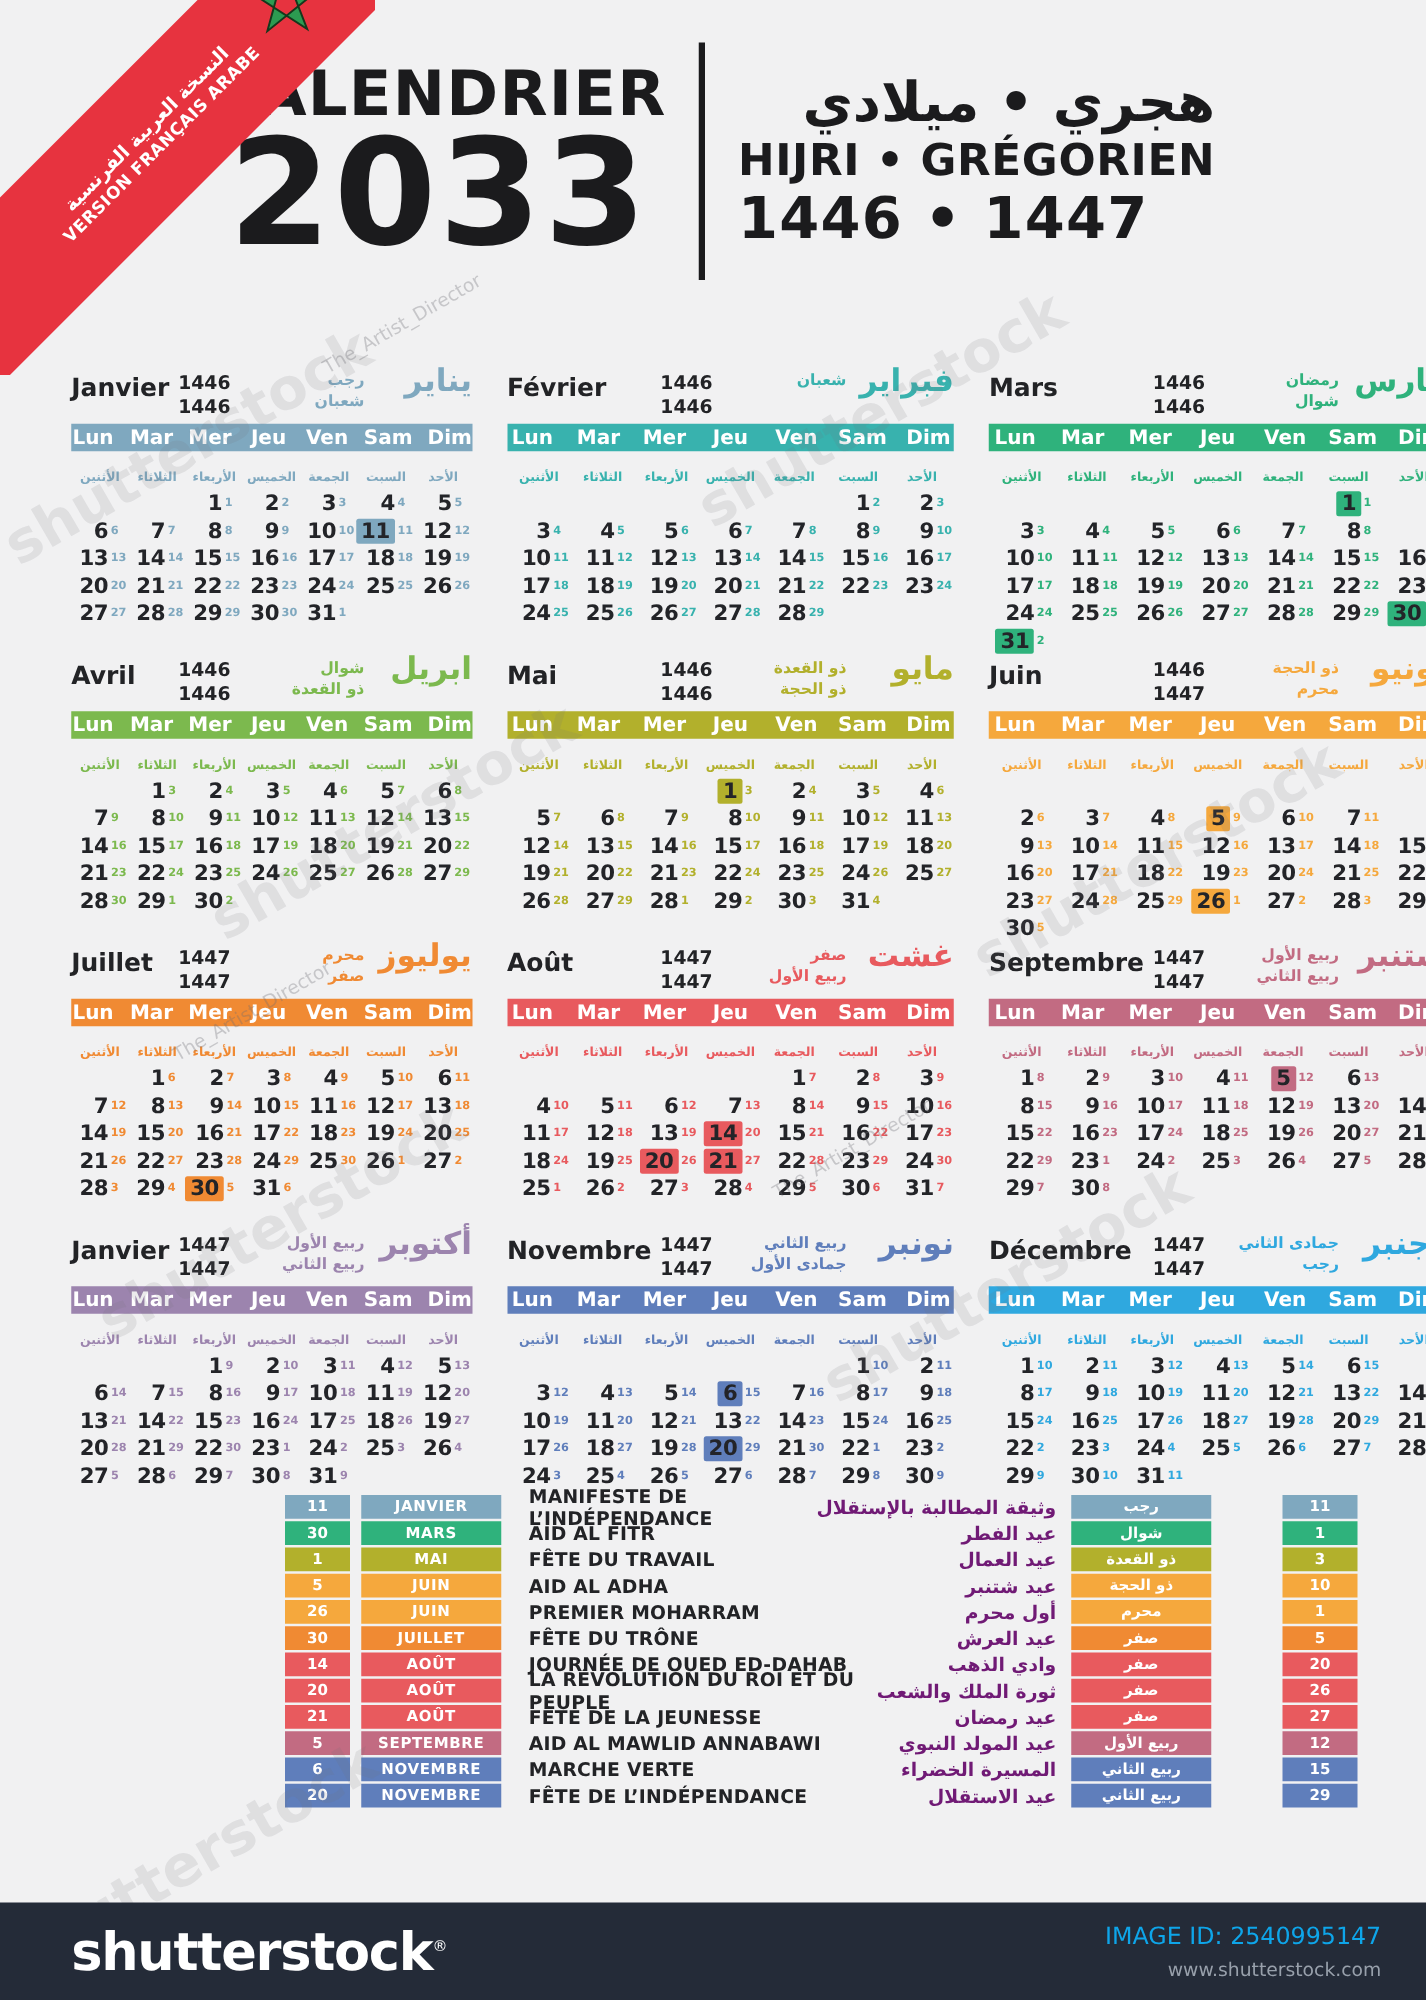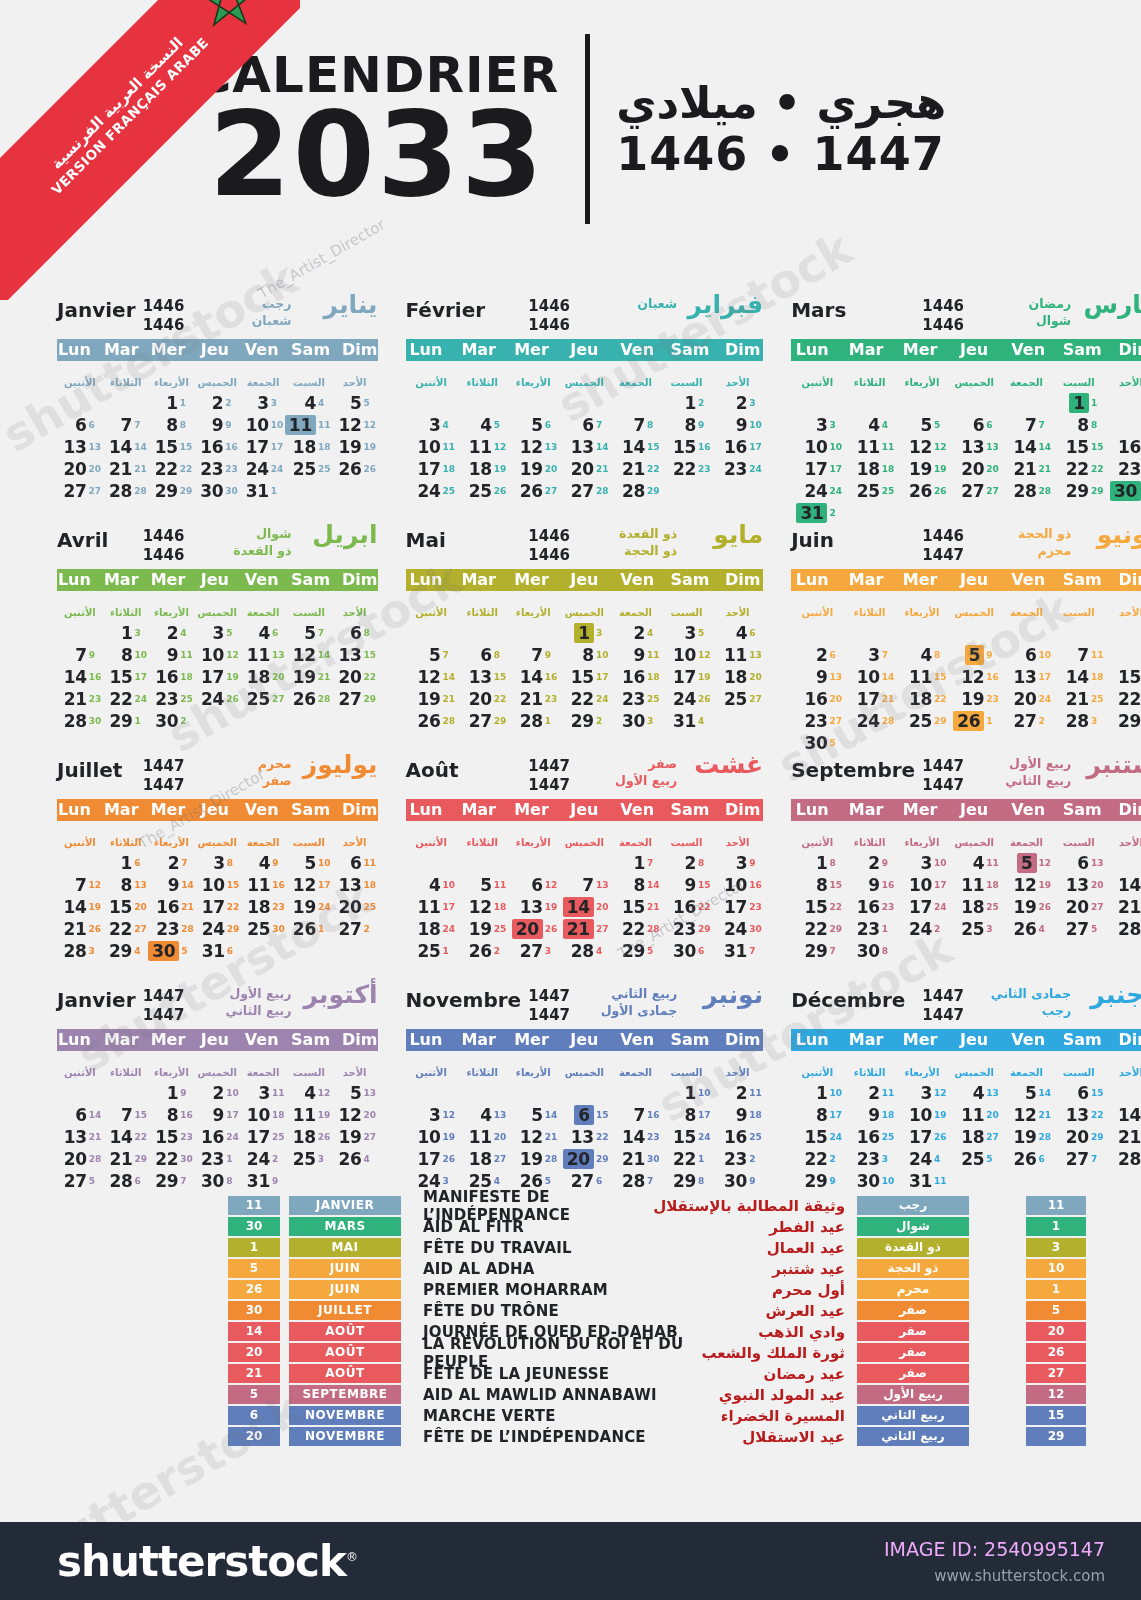--- a/index.html
+++ b/index.html
@@ -46,34 +46,34 @@
   .g.hl{background:var(--mc);padding:0 4px;border-radius:2px;}
   .h{font-size:9px;font-weight:700;color:var(--mc);line-height:10px;}
 
   
   .legend{position:absolute;top:1196px;left:228px;width:858px;}
   .lrow{display:flex;align-items:center;height:19px;margin-bottom:2px;}
   .chip{color:#fff;font-weight:700;font-size:12px;text-align:center;line-height:19px;height:19px;}
   .c-day{width:52px;margin-right:9px;}
   .c-month{width:112px;margin-right:22px;letter-spacing:.5px;}
   .l-fr{flex:1;font-size:15px;font-weight:700;color:#222326;letter-spacing:.2px;}
-  .l-ar{font-size:15px;font-weight:700;color:#b91c1c;margin-right:12px;text-align:right;}
+  .l-ar{font-size:15px;font-weight:700;color:#701a75;margin-right:12px;text-align:right;}
   .c-hm{width:112px;font-size:12px;}
   .c-hd{width:60px;margin-left:57px;}
 
   
   .wm{position:absolute;font-weight:700;color:rgba(115,115,120,.14);transform:rotate(-30deg);font-size:46px;pointer-events:none;z-index:4;}
   .wma{position:absolute;font-weight:400;color:rgba(110,110,115,.32);transform:rotate(-30deg);font-size:15px;pointer-events:none;z-index:4;}
 
   
   .footer{position:absolute;left:0;bottom:0;width:100%;height:78px;background:#242b38;display:flex;align-items:center;z-index:6;}
   .f-logo{margin-left:57px;color:#fff;font-size:42px;font-weight:700;letter-spacing:-1px;}
   .f-logo sup{font-size:12px;font-weight:400;}
   .f-right{margin-left:auto;margin-right:36px;text-align:right;}
-  .f-id{color:#f0abfc;font-size:19px;}
+  .f-id{color:#0ea5e9;font-size:19px;}
   .f-url{color:#98a0ab;font-size:15px;margin-top:7px;}
 </style>
 </head>
 <body>
 
 <div class="page">
 
   <div class="ribbon-wrap">
     <div class="ribbon">
       <div class="rb-inner">
@@ -91,20 +91,21 @@
   </div>
 
   <div class="hdr">
     <div class="hdr-left">
       <div class="hdr-t1">CALENDRIER</div>
       <div class="hdr-t2">2033</div>
     </div>
     <div class="hdr-div"></div>
     <div class="hdr-right">
       <div class="hdr-ar" dir="rtl">هجري • ميلادي</div>
+      <div class="hdr-r2">HIJRI • GRÉGORIEN</div>
       <div class="hdr-r3">1446 • 1447</div>
     </div>
   </div>
 
   <div class="months" id="months-grid">
       <div class="month" style="--mc: #7fa8bf;">
         <div class="m-head">
           <div class="m-fr">Janvier</div>
           <div class="m-years">
             <div>1446</div>

